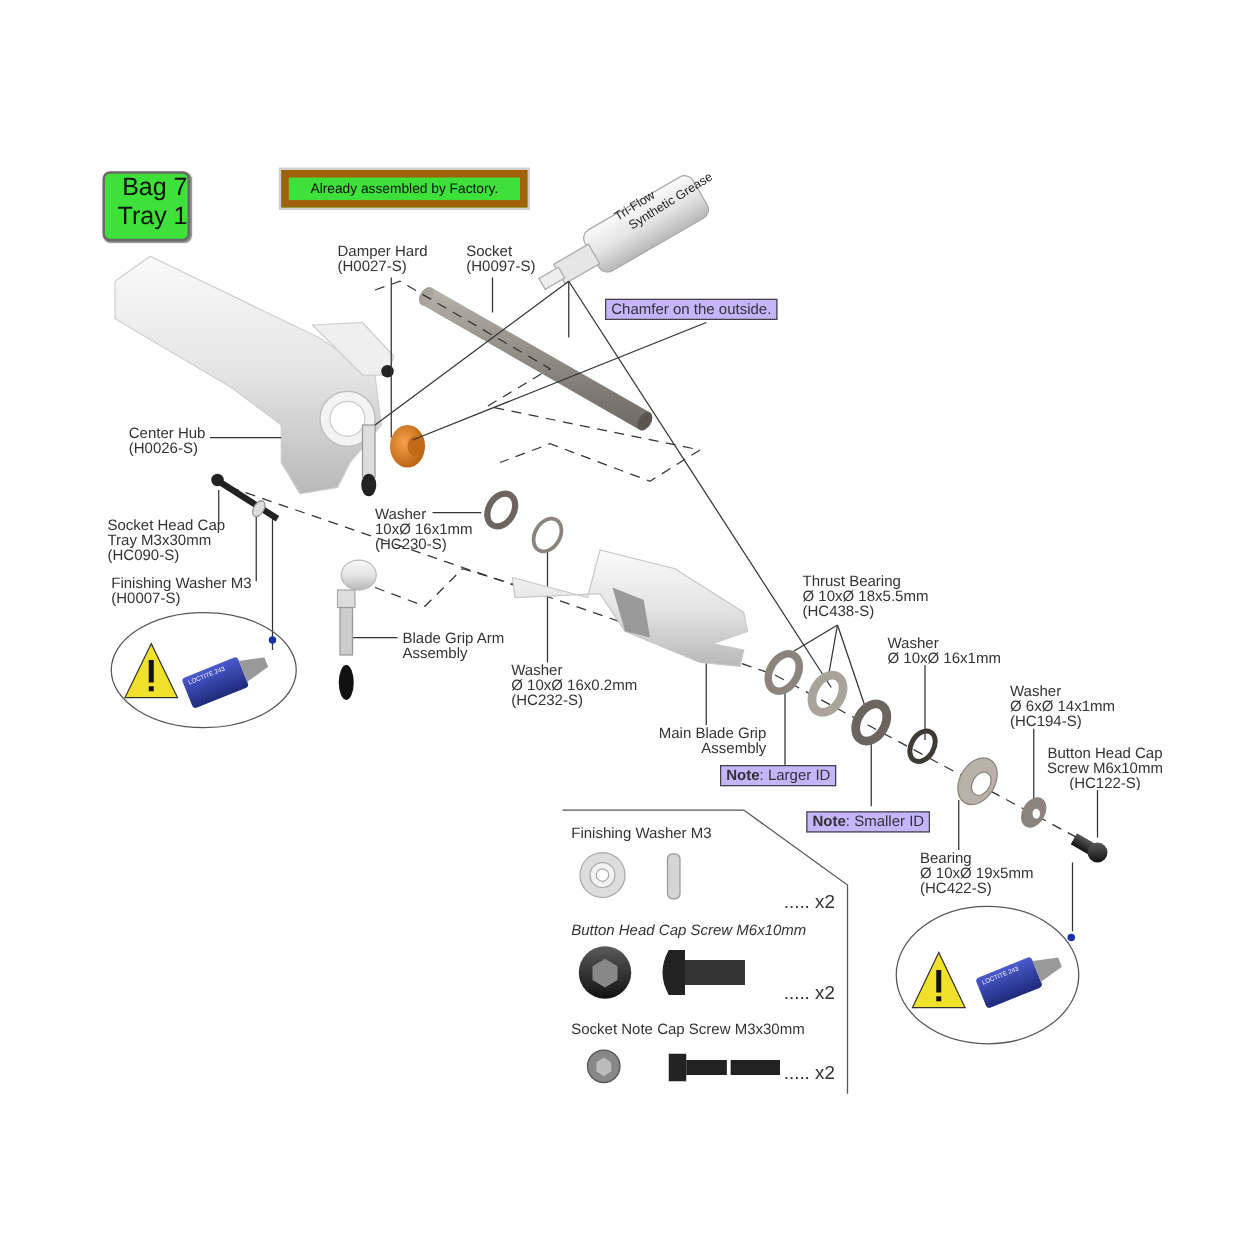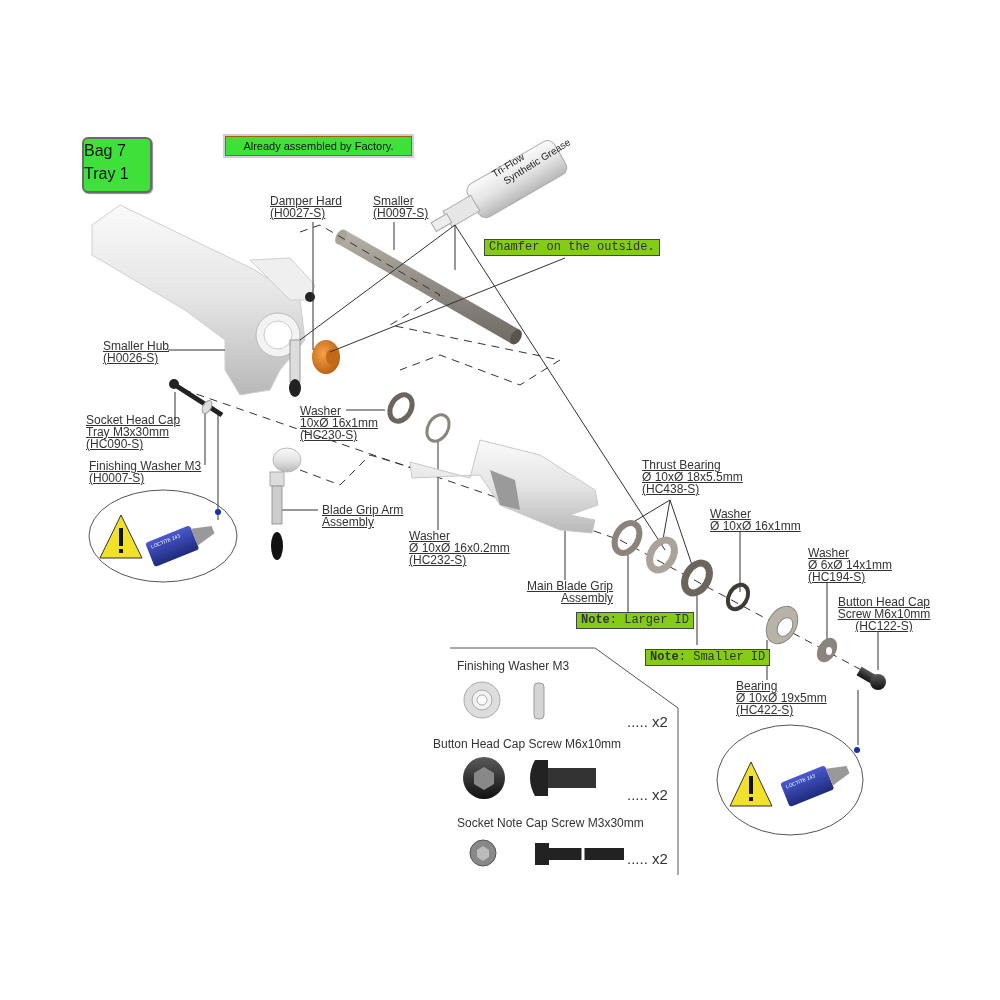--- a/index.html
+++ b/index.html
@@ -1,28 +1,28 @@
 <!DOCTYPE html>
 <html><head>
 <meta charset="utf-8">
 <style>
   html, body { margin: 0; padding: 0; background: #ffffff; }
   body { width: 1000px; height: 1000px; position: relative; overflow: hidden;
          font-family: "Liberation Sans", "DejaVu Sans", sans-serif; color: #222; }
   #stage { position: absolute; left: 0; top: 0; width: 1000px; height: 1000px; }
   .lbl { position: absolute; font-size: 12px; line-height: 12px; color: #333; white-space: nowrap; }
-  .lbl div { white-space: nowrap; text-decoration: underline; }
+  .lbl div { white-space: nowrap; }
   .bag { position: absolute; left: 82px; top: 137px; width: 66px; height: 52px;
          background: #3ee03a; border: 2px solid #6a6a6a; border-radius: 6px;
-         font-size: 16px; line-height: 23px; text-align: left; color: #111; box-shadow: 1px 1px 1px #888; }
+         font-size: 20px; line-height: 23px; text-align: right; color: #111; box-shadow: 1px 1px 1px #888; }
   .factory { position: absolute; left: 225px; top: 136px; width: 185px; height: 18px;
-             background: #3ee03a; border: 1px solid #a16207; font-size: 11px; line-height: 18px;
+             background: #3ee03a; border: 6px solid #a16207; font-size: 11px; line-height: 18px;
              text-align: center; color: #111; box-shadow: 0 0 0 2px #cfcfcf; }
-  .callout { position: absolute; background: #84cc16; border: 1px solid #444; font-size: 12px; line-height: 15px;
-             padding: 0 4px; white-space: nowrap; color: #333; font-family: Liberation Mono, monospace; }
+  .callout { position: absolute; background: #c4b5fd; border: 1px solid #444; font-size: 12px; line-height: 15px;
+             padding: 0 4px; white-space: nowrap; color: #333; }
   .callout b { font-weight: bold; }
   .qty { position: absolute; font-size: 15px; color: #333; }
   .hwtitle { position: absolute; font-size: 12px; color: #333; white-space: nowrap; }
 </style>
 </head>
 <body>
 
 <div id="stage">
 
   <svg width="1000" height="1000" style="position:absolute;left:0;top:0">
@@ -224,25 +224,25 @@
   </div>
   <div class="callout" style="left:645px;top:649px;">
     <b>Note</b><span>: Smaller ID</span>
   </div>
 
   <div class="lbl" style="left:270px;top:195px;">
     <div>Damper Hard</div>
     <div>(H0027-S)</div>
   </div>
   <div class="lbl" style="left:373px;top:195px;">
-    <div>Smaller</div>
+    <div>Socket</div>
     <div>(H0097-S)</div>
   </div>
   <div class="lbl" style="left:103px;top:340px;">
-    <div>Smaller Hub</div>
+    <div>Center Hub</div>
     <div>(H0026-S)</div>
   </div>
   <div class="lbl" style="left:86px;top:414px;">
     <div>Socket Head Cap</div>
     <div>Tray M3x30mm</div>
     <div>(HC090-S)</div>
   </div>
   <div class="lbl" style="left:89px;top:460px;">
     <div>Finishing Washer M3</div>
     <div>(H0007-S)</div>
@@ -288,18 +288,18 @@
     <div>Bearing</div>
     <div>Ø 10xØ 19x5mm</div>
     <div>(HC422-S)</div>
   </div>
 
   <div style="position:absolute;left:150px;top:538px;font-size:5px;color:#fff;transform:rotate(-22deg);">LOCTITE 243</div>
   <div style="position:absolute;left:785px;top:778px;font-size:5px;color:#fff;transform:rotate(-22deg);">LOCTITE 243</div>
 
   <div class="hwtitle" style="left:457px;top:659px;">Finishing Washer M3</div>
   <div class="qty" style="left:627px;top:713px;">..... x2</div>
-  <div class="hwtitle" style="left:433px;top:737px;">Button Head Cap Screw M6x10mm</div>
+  <div class="hwtitle" style="left:457px;top:737px;font-style:italic;">Button Head Cap Screw M6x10mm</div>
   <div class="qty" style="left:627px;top:786px;">..... x2</div>
   <div class="hwtitle" style="left:457px;top:816px;">Socket Note Cap Screw M3x30mm</div>
   <div class="qty" style="left:627px;top:850px;">..... x2</div>
 
 </div>
 
 </body></html>

